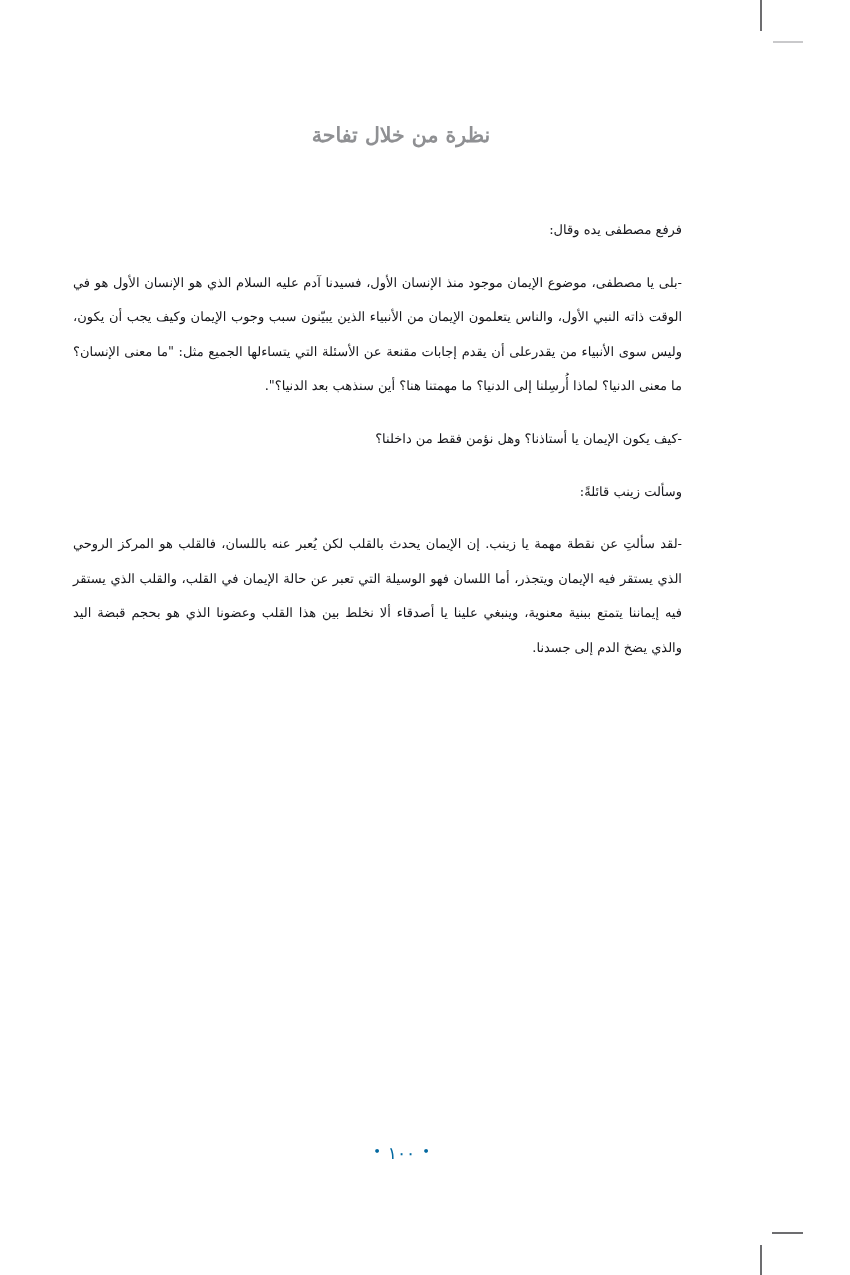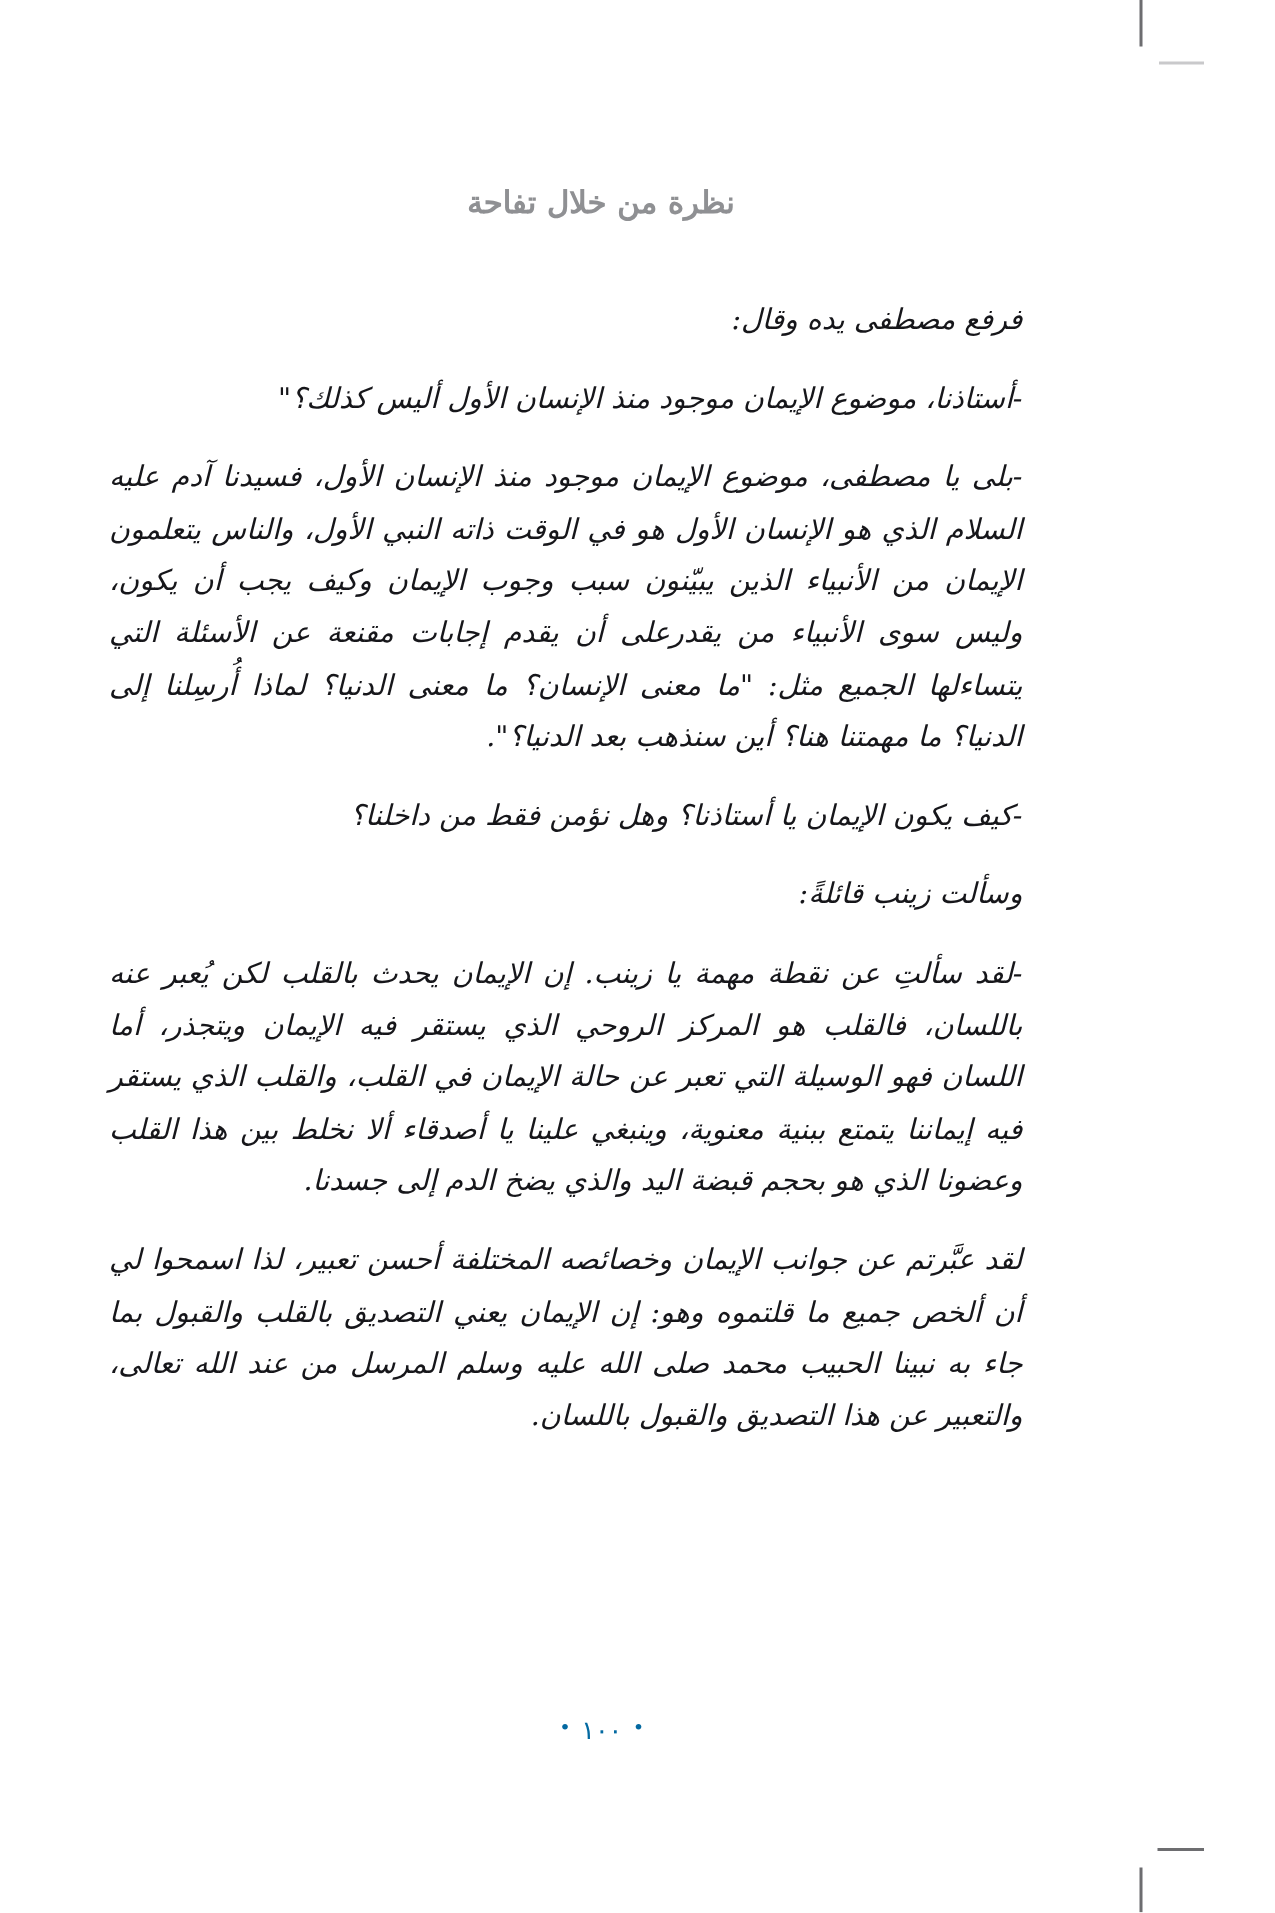--- a/index.html
+++ b/index.html
@@ -40,28 +40,27 @@
     font-size: 20.5px;
     font-weight: 700;
     letter-spacing: 0.2px;
     line-height: 1.3;
   }
 
   
   .text-block {
     position: absolute;
     left: 120px;
-    top: 196px;
+    top: 213px;
     width: 609px;
     color: #16161a;
-    font-size: 19px;
+    font-size: 13px;
     line-height: 34.6px;
     text-align: justify;
     text-justify: inter-word;
-    font-style: italic;
   }
   .text-block p {
     margin: 0 0 18px 0;
   }
   p.dialogue {
     text-align: right;
   }
   p.last {
     margin-bottom: 0;
   }
@@ -95,25 +94,23 @@
   <div class="crop crop-tr-h"></div>
   <div class="crop crop-bl-h"></div>
   <div class="crop crop-bl-v"></div>
   <div class="crop crop-br-h"></div>
   <div class="crop crop-br-v"></div>
 
   <div class="running-head">نظرة من خلال تفاحة</div>
 
   <div class="text-block">
     <p class="dialogue">فرفع مصطفى يده وقال:</p>
-    <p class="dialogue">-أستاذنا، موضوع الإيمان موجود منذ الإنسان الأول أليس كذلك؟"</p>
     <p>-بلى يا مصطفى، موضوع الإيمان موجود منذ الإنسان الأول، فسيدنا آدم عليه السلام الذي هو الإنسان الأول هو في الوقت ذاته النبي الأول، والناس يتعلمون الإيمان من الأنبياء الذين يبيّنون سبب وجوب الإيمان وكيف يجب أن يكون، وليس سوى الأنبياء من يقدرعلى أن يقدم إجابات مقنعة عن الأسئلة التي يتساءلها الجميع مثل: "ما معنى الإنسان؟ ما معنى الدنيا؟ لماذا أُرسِلنا إلى الدنيا؟ ما مهمتنا هنا؟ أين سنذهب بعد الدنيا؟".</p>
     <p class="dialogue">-كيف يكون الإيمان يا أستاذنا؟ وهل نؤمن فقط من داخلنا؟</p>
     <p class="dialogue">وسألت زينب قائلةً:</p>
     <p>-لقد سألتِ عن نقطة مهمة يا زينب. إن الإيمان يحدث بالقلب لكن يُعبر عنه باللسان، فالقلب هو المركز الروحي الذي يستقر فيه الإيمان ويتجذر، أما اللسان فهو الوسيلة التي تعبر عن حالة الإيمان في القلب، والقلب الذي يستقر فيه إيماننا يتمتع ببنية معنوية، وينبغي علينا يا أصدقاء ألا نخلط بين هذا القلب وعضونا الذي هو بحجم قبضة اليد والذي يضخ الدم إلى جسدنا.</p>
-    <p class="last">لقد عبَّرتم عن جوانب الإيمان وخصائصه المختلفة أحسن تعبير، لذا اسمحوا لي أن ألخص جميع ما قلتموه  وهو: إن الإيمان يعني التصديق بالقلب والقبول بما جاء به نبينا الحبيب محمد صلى الله عليه وسلم المرسل من عند الله تعالى، والتعبير عن هذا التصديق والقبول باللسان.</p>
   </div>
 
   <div class="folio">
     <span class="dot">•</span><span>١٠٠</span><span class="dot">•</span>
   </div>
 
 </div>
 
 </body></html>

